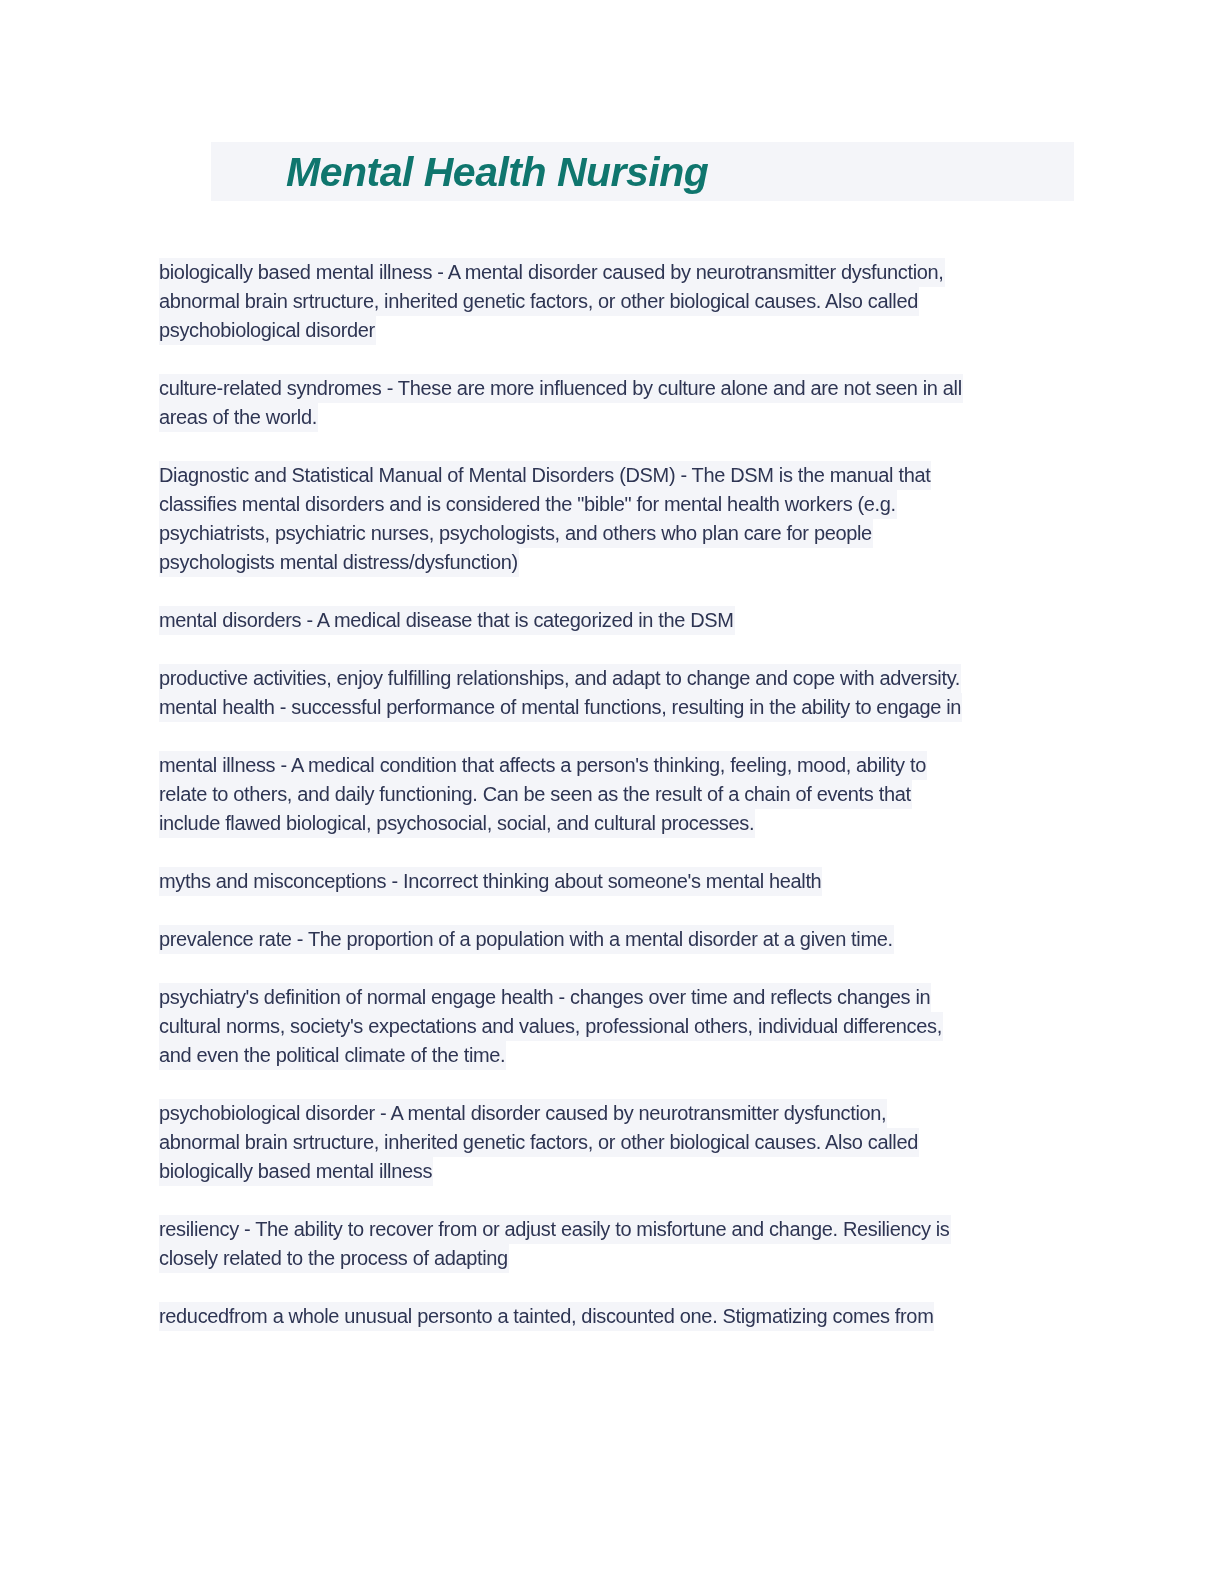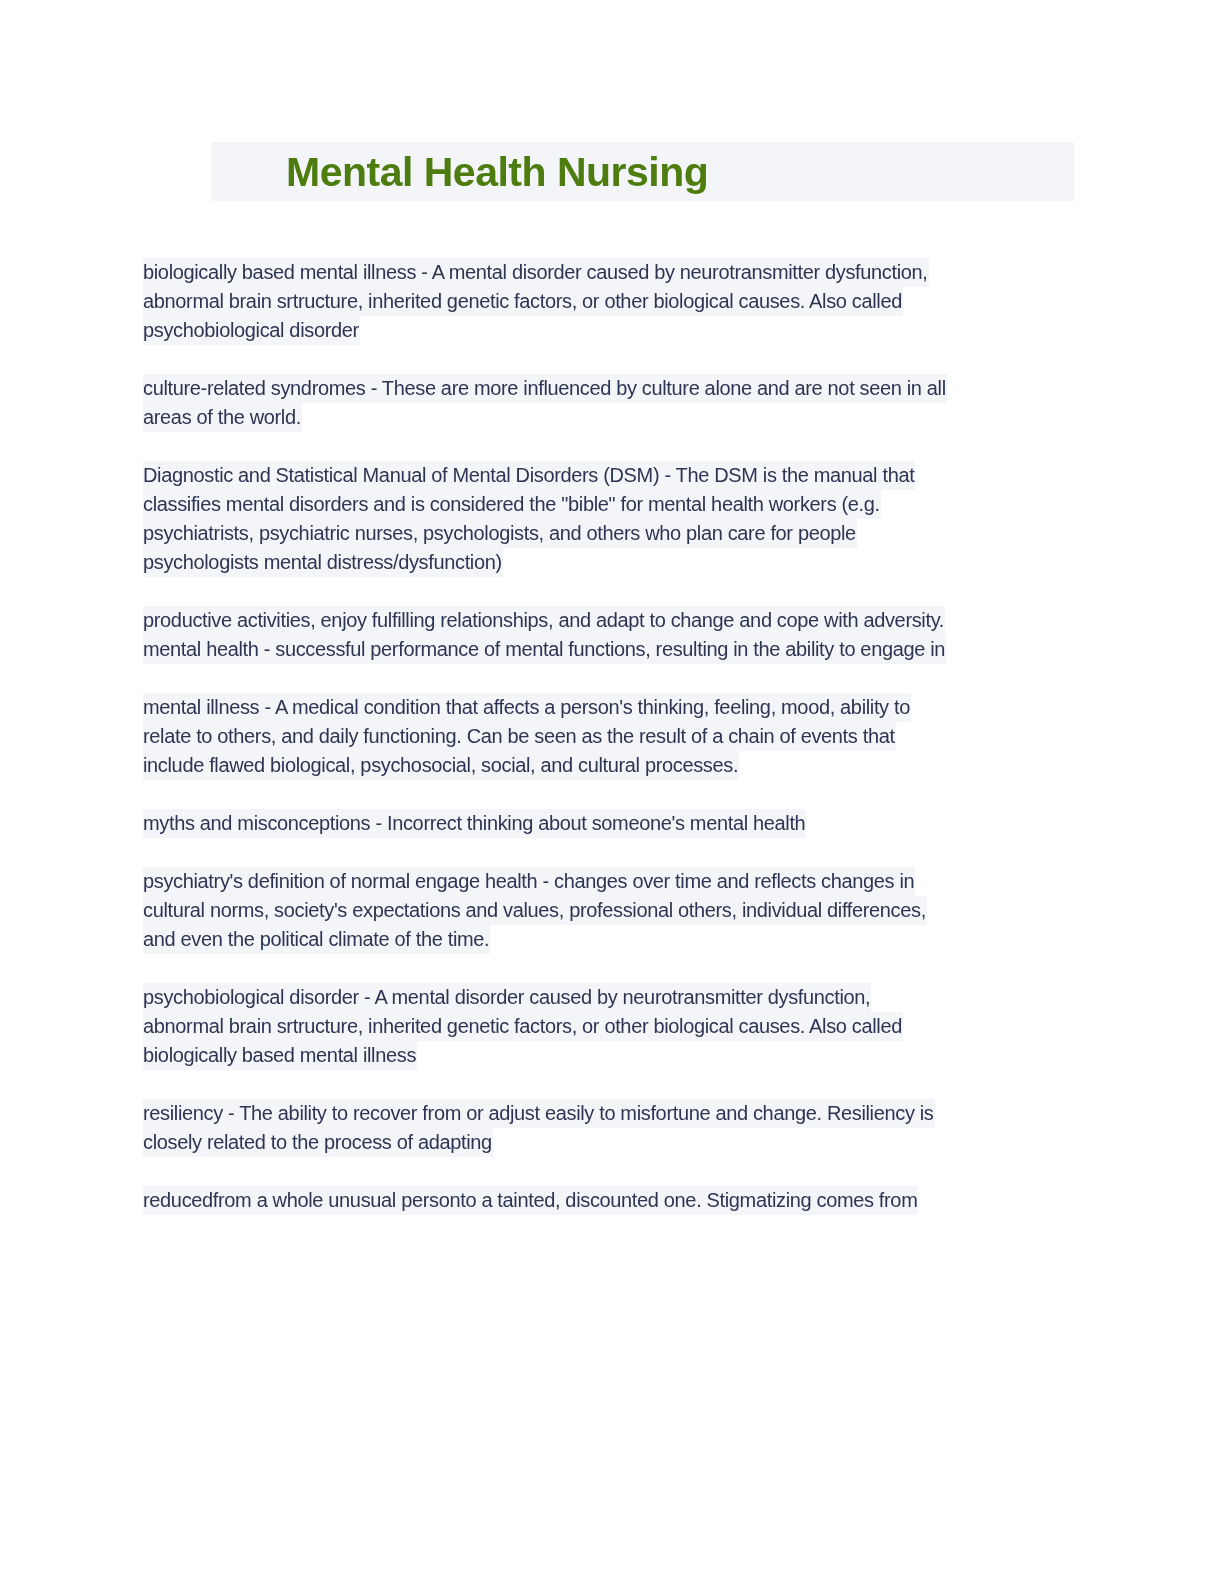--- a/index.html
+++ b/index.html
@@ -5,24 +5,25 @@
     html, body { margin: 0; padding: 0; background: #ffffff; }
     body { width: 1224px; height: 1584px; position: relative; overflow: hidden; }
     .page { position: absolute; left: 0; top: 0; width: 1224px; height: 1584px; background: #ffffff; }
     .title-bar {
       position: absolute; left: 211px; top: 142px; width: 863px; height: 59px;
       background: #f4f5f9;
     }
     .title {
       position: absolute; left: 75px; top: 4px;
       font-family: "Liberation Sans", sans-serif; font-weight: bold;
-      font-size: 41px; line-height: 52px; color: #4d7c0f; letter-spacing: -0.5px;
+      font-size: 41px; line-height: 52px; color: #0f766e; letter-spacing: -0.5px;
       white-space: nowrap;
+      font-style: italic;
     }
-    .entries { position: absolute; left: 143px; top: 258px; width: 940px; }
+    .entries { position: absolute; left: 159px; top: 258px; width: 940px; }
     .entry { margin: 0 0 29px 0; }
     .line {
       display: table; background: #f4f5f9;
       font-family: "Liberation Sans", sans-serif; font-size: 20px;
       line-height: 29px; height: 29px; color: #2e3553;
       white-space: nowrap; letter-spacing: -0.35px; padding-right: 1px;
     }
   </style>
 </head>
 <body>
@@ -41,30 +42,36 @@
         <span class="line">culture-related syndromes - These are more influenced by culture alone and are not seen in all</span>
         <span class="line">areas of the world.</span>
       </div>
       <div class="entry">
         <span class="line">Diagnostic and Statistical Manual of Mental Disorders (DSM) - The DSM is the manual that</span>
         <span class="line">classifies mental disorders and is considered the "bible" for mental health workers (e.g.</span>
         <span class="line">psychiatrists, psychiatric nurses, psychologists, and others who plan care for people</span>
         <span class="line">psychologists mental distress/dysfunction)</span>
       </div>
       <div class="entry">
+        <span class="line">mental disorders - A medical disease that is categorized in the DSM</span>
+      </div>
+      <div class="entry">
         <span class="line">productive activities, enjoy fulfilling relationships, and adapt to change and cope with adversity.</span>
         <span class="line">mental health - successful performance of mental functions, resulting in the ability to engage in</span>
       </div>
       <div class="entry">
         <span class="line">mental illness - A medical condition that affects a person's thinking, feeling, mood, ability to</span>
         <span class="line">relate to others, and daily functioning. Can be seen as the result of a chain of events that</span>
         <span class="line">include flawed biological, psychosocial, social, and cultural processes.</span>
       </div>
       <div class="entry">
         <span class="line">myths and misconceptions - Incorrect thinking about someone's mental health</span>
+      </div>
+      <div class="entry">
+        <span class="line">prevalence rate - The proportion of a population with a mental disorder at a given time.</span>
       </div>
       <div class="entry">
         <span class="line">psychiatry's definition of normal engage health - changes over time and reflects changes in</span>
         <span class="line">cultural norms, society's expectations and values, professional others, individual differences,</span>
         <span class="line">and even the political climate of the time.</span>
       </div>
       <div class="entry">
         <span class="line">psychobiological disorder - A mental disorder caused by neurotransmitter dysfunction,</span>
         <span class="line">abnormal brain srtructure, inherited genetic factors, or other biological causes. Also called</span>
         <span class="line">biologically based mental illness</span>

